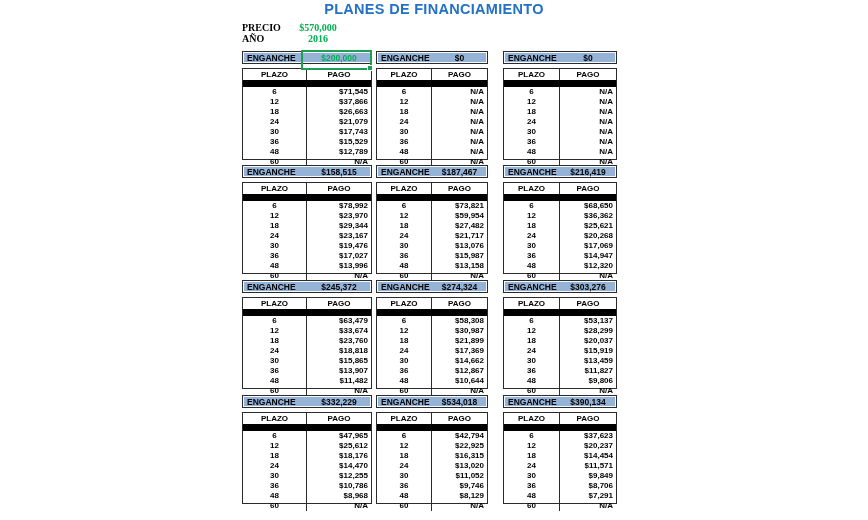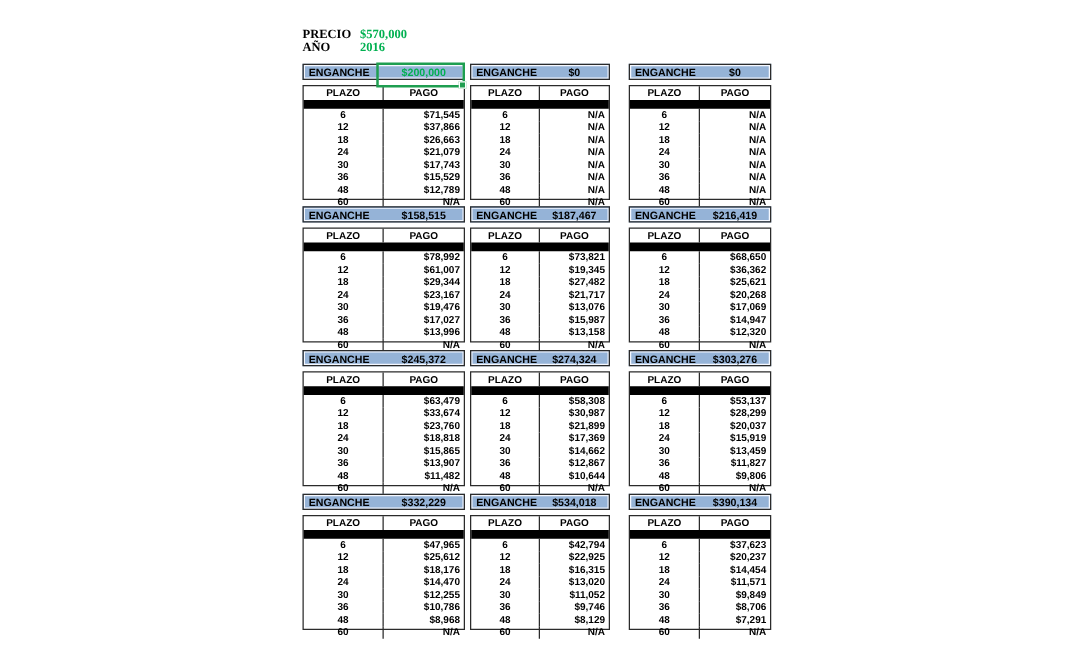--- a/index.html
+++ b/index.html
@@ -9,21 +9,21 @@
   }
   
   .title{
     position:absolute;top:1px;left:0;right:0;text-align:center;
     font-size:14.5px;font-weight:bold;letter-spacing:.3px;color:var(--title-blue);
   }
   
   .info{position:absolute;left:242px;top:22px;font-size:10px;font-weight:bold;font-family:Liberation Serif, serif;}
   .info-row{display:flex;height:11px;line-height:11px;}
   .info-label{width:46px;text-align:left;}
-  .info-value{width:60px;color:var(--value-green);}
+  .info-value{width:60px;text-align:center;color:var(--value-green);}
   
   .group{position:absolute;}
   .bar{
     position:relative;height:13px;display:flex;align-items:center;
     background:var(--header-fill);border:1.5px solid #2b2b2b;box-sizing:border-box;
     box-shadow:inset 0 0 0 1px #f5f8ff;
     font-size:8.5px;font-weight:bold;line-height:10px;
   }
   .bar-label{width:50%;padding-left:4px;box-sizing:border-box;}
   .bar-amount{width:50%;text-align:center;}
@@ -55,20 +55,21 @@
     background:var(--banner-bg);border:1.5px solid var(--banner-border);box-sizing:border-box;
     display:flex;align-items:center;justify-content:center;
     font-size:8px;font-weight:bold;letter-spacing:.2px;white-space:nowrap;
   }
 </style>
 </head>
 <body>
 
 <div id="screen" style="--header-fill: #95B3D7; --title-blue: #2271C7; --value-green: #00B050; --banner-bg: #FFFF00; --banner-border: #C00000;">
 
+  <div class="title">PLANES DE FINANCIAMIENTO</div>
 
   <div class="info">
     <div class="info-row">
       <span class="info-label">PRECIO</span>
       <span class="info-value">$570,000</span>
     </div>
     <div class="info-row">
       <span class="info-label">AÑO</span>
       <span class="info-value">2016</span>
     </div>
@@ -217,21 +218,21 @@
       <div class="thead">
         <span class="c plazo">PLAZO</span>
         <span class="c pago">PAGO</span>
       </div>
     <div class="trow">
             <span class="c plazo">6</span>
             <span class="c pago">$78,992</span>
           </div>
           <div class="trow">
             <span class="c plazo">12</span>
-            <span class="c pago">$61,007</span>
+            <span class="c pago">$23,970</span>
           </div>
           <div class="trow">
             <span class="c plazo">18</span>
             <span class="c pago">$29,344</span>
           </div>
           <div class="trow">
             <span class="c plazo">24</span>
             <span class="c pago">$23,167</span>
           </div>
           <div class="trow">
@@ -261,21 +262,21 @@
       <div class="thead">
         <span class="c plazo">PLAZO</span>
         <span class="c pago">PAGO</span>
       </div>
     <div class="trow">
             <span class="c plazo">6</span>
             <span class="c pago">$73,821</span>
           </div>
           <div class="trow">
             <span class="c plazo">12</span>
-            <span class="c pago">$19,345</span>
+            <span class="c pago">$59,954</span>
           </div>
           <div class="trow">
             <span class="c plazo">18</span>
             <span class="c pago">$27,482</span>
           </div>
           <div class="trow">
             <span class="c plazo">24</span>
             <span class="c pago">$21,717</span>
           </div>
           <div class="trow">

